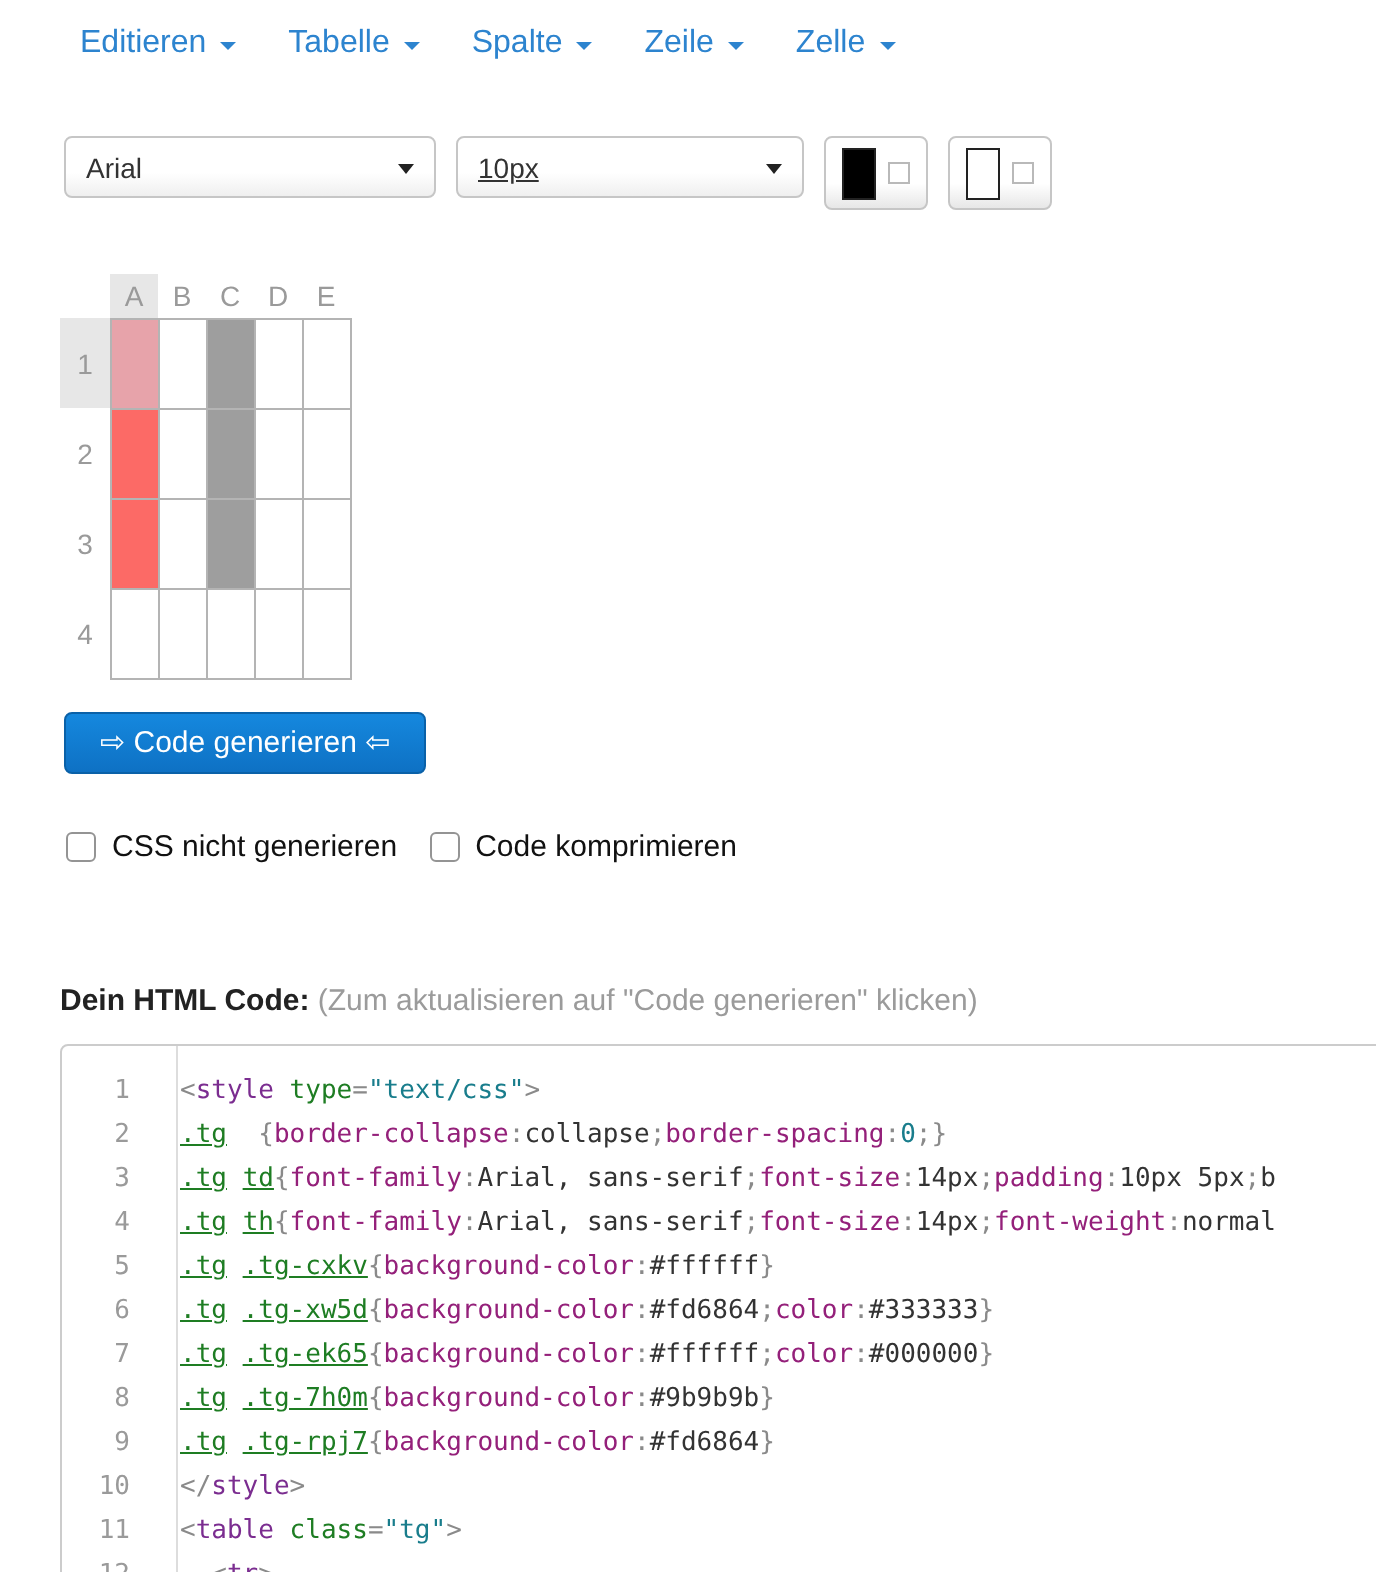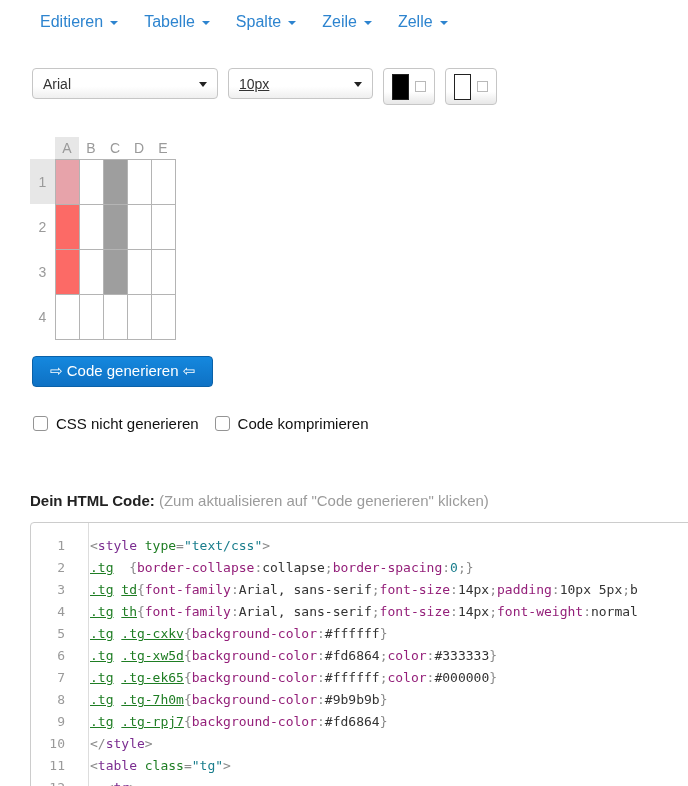--- a/index.html
+++ b/index.html
@@ -11,21 +11,21 @@
   .menu-item{color:#2d84cf;font-size:16px;display:flex;align-items:center;gap:7px;cursor:pointer;}
   .caret{width:0;height:0;border-left:4px solid transparent;border-right:4px solid transparent;
     border-top:4px solid #2d84cf;margin-top:2px;}
 
   
   .toolbar{margin:37px 0 0 32px;display:flex;align-items:flex-start;gap:10px;}
   .select{position:relative;height:31px;border:1px solid #c6c6c6;border-radius:4px;
     background:linear-gradient(#ffffff 60%,#efefef);display:flex;align-items:center;
     padding:0 26px 0 10px;font-size:14px;color:#333;cursor:pointer;}
   .select.font{width:186px;align-items:center;}
-  .select.size{width:145px;text-decoration:underline;}
+  .select.size{width:174px;text-decoration:underline;}
   .select .sel-caret{position:absolute;right:10px;top:13px;width:0;height:0;
     border-left:4px solid transparent;border-right:4px solid transparent;border-top:5px solid #222;}
   .colorbtn{height:37px;width:52px;border:1px solid #c6c6c6;border-radius:4px;
     background:linear-gradient(#ffffff 65%,#e7e7e7);display:flex;align-items:center;
     justify-content:center;gap:6px;cursor:pointer;}
   .swatch{width:17px;height:26px;border:1px solid #222;}
   .swatch.black{background:#000;}
   .swatch.white{background:#fff;}
   .mini-square{width:11px;height:11px;border:1px solid #b9b9b9;background:#fff;}
 

